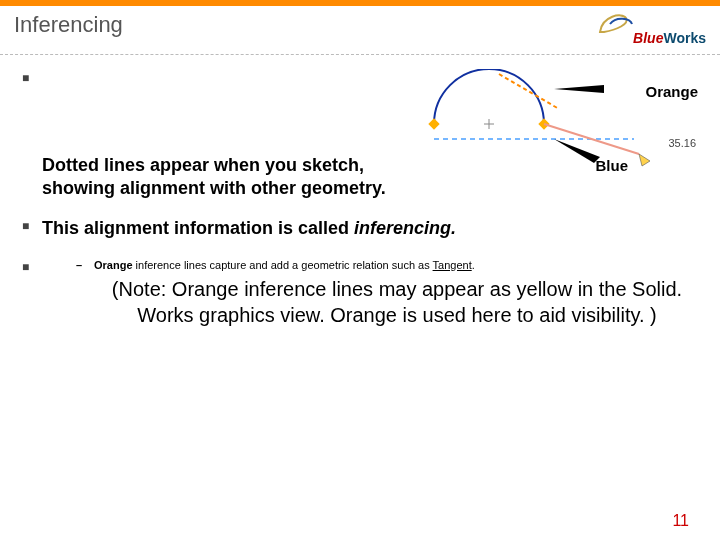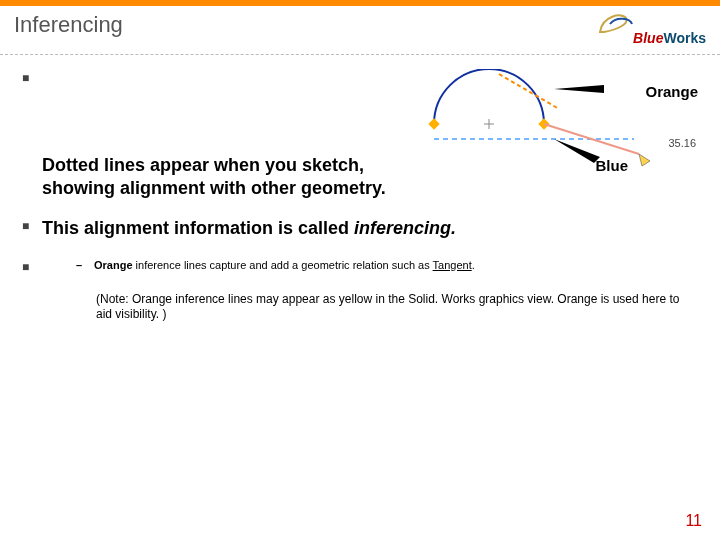--- a/index.html
+++ b/index.html
@@ -17,23 +17,23 @@
   .content { padding: 0 22px 0 22px; }
   ul.top { list-style: none; }
   ul.top > li { position: relative; padding-left: 20px; margin-bottom: 18px; font-size: 18px; line-height: 1.25; font-weight: bold; }
   ul.top > li::before { content: "■"; position: absolute; left: 0; top: 2px; color: #444; font-size: 12px; }
   .two-col { display: flex; gap: 12px; align-items: flex-end; }
   .two-col .txt { flex: 0 0 350px; }
   .diagram { flex: 1; position: relative; height: 130px; }
   .sub { list-style: none; margin: 4px 0 0 30px; }
   .sub > li { position: relative; padding-left: 22px; font-size: 11px; line-height: 1.3; margin-bottom: 4px; font-weight: normal; }
   .sub > li::before { content: "–"; position: absolute; left: 4px; top: 0; font-weight: bold; color: #000; }
-  .note { margin: 20px 0 0 54px; font-size: 12px; line-height: 1.3; font-weight: normal; }
+  .note { margin: 4px 0 0 54px; font-size: 20px; line-height: 1.3; font-weight: normal; text-align: center; }
   .underline { text-decoration: underline; }
-  .pagenum { position: absolute; right: 18px; bottom: 10px; font-size: 16px; color: #c00; }
+  .pagenum { position: absolute; right: 31px; bottom: 10px; font-size: 16px; color: #c00; }
   
   .callout { position: absolute; font-size: 15px; font-weight: bold; }
   .callout.orange { right: 0; top: 14px; }
   .callout.blue { right: 70px; top: 88px; }
   .dimtext { position: absolute; right: 2px; top: 68px; font-size: 11px; color: #444; font-weight: normal; }
   
   .diagram svg { position: absolute; left: 0; top: 0; }
   .bold { font-weight: bold; }
 </style>
 </head>

